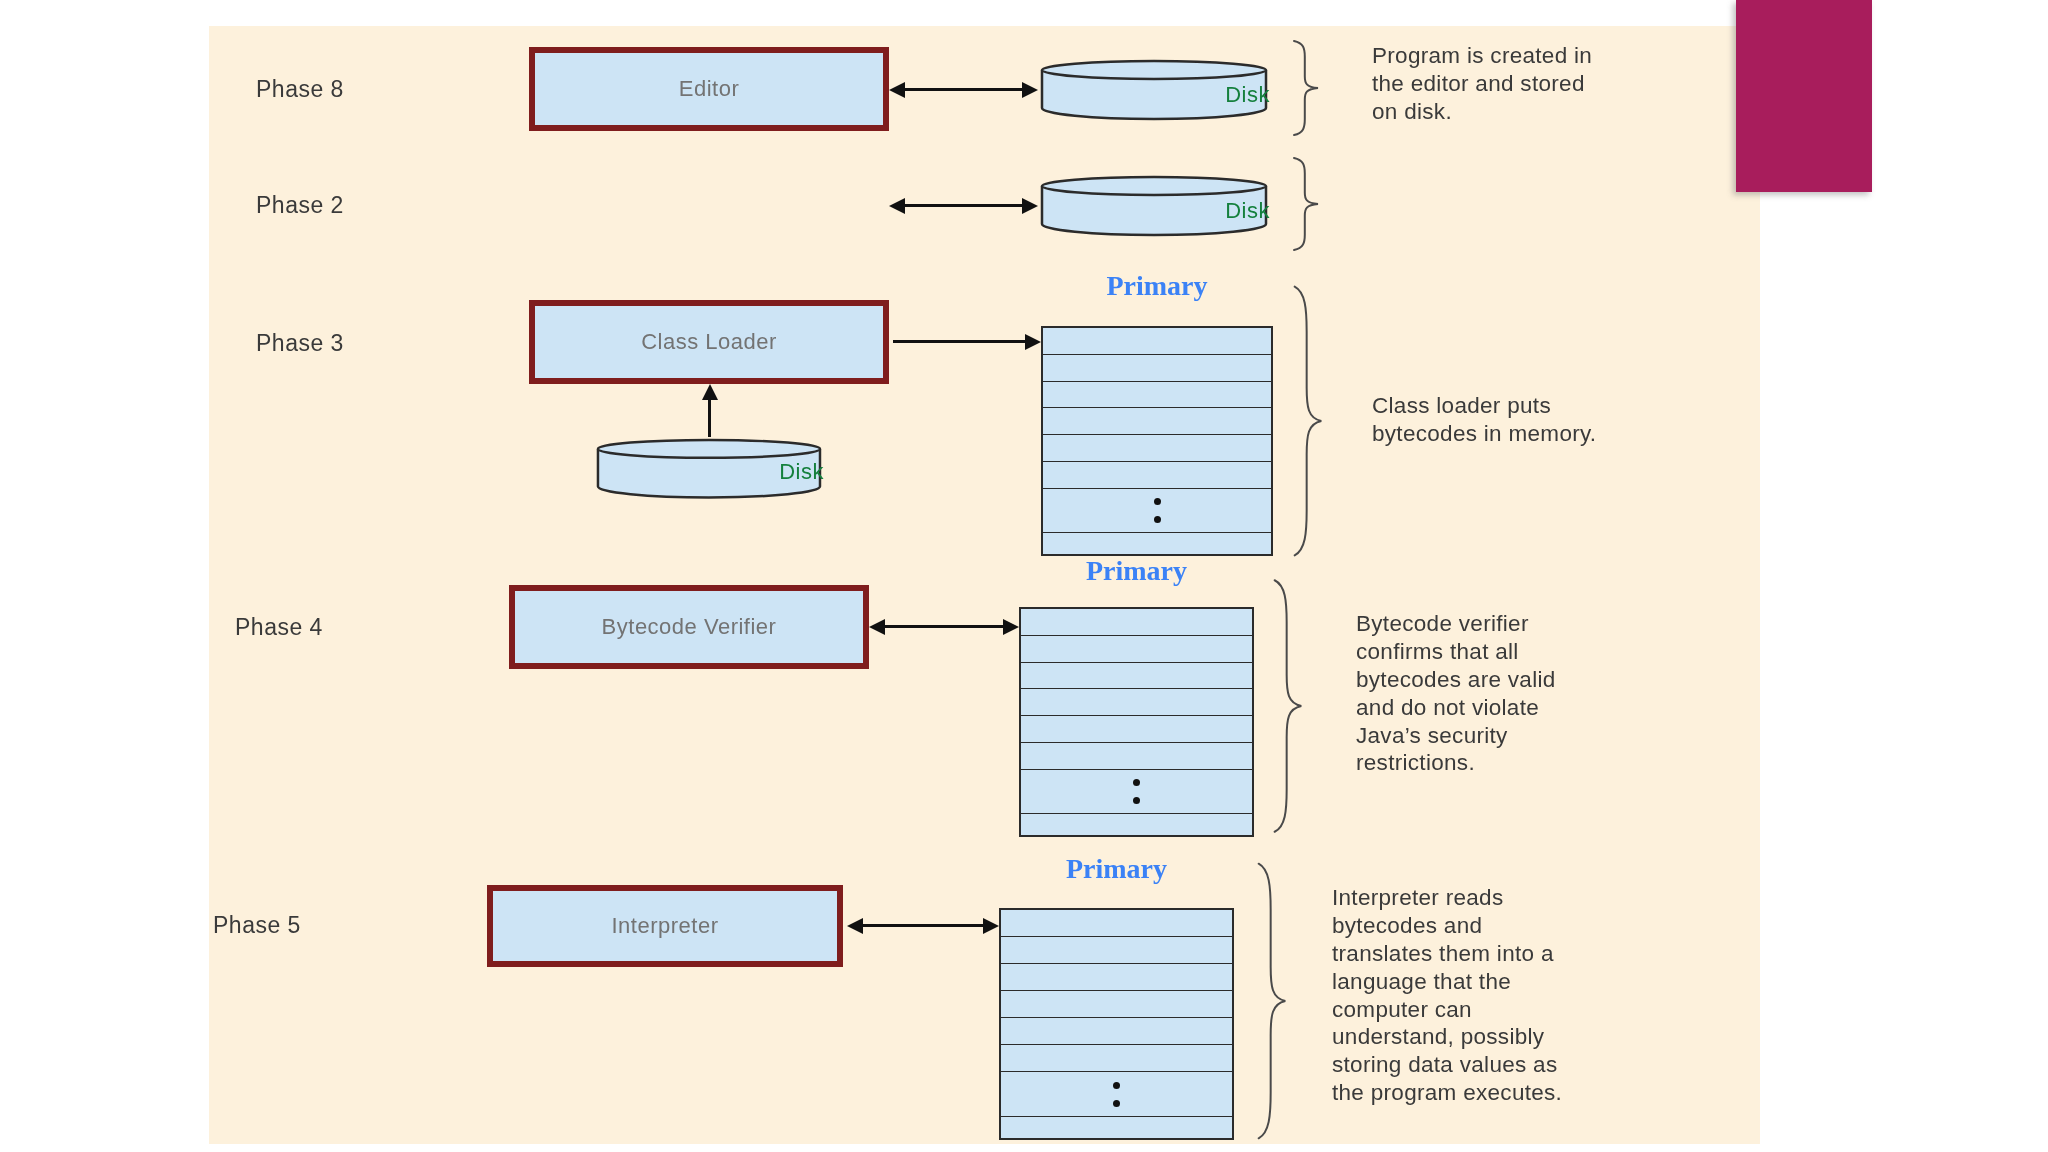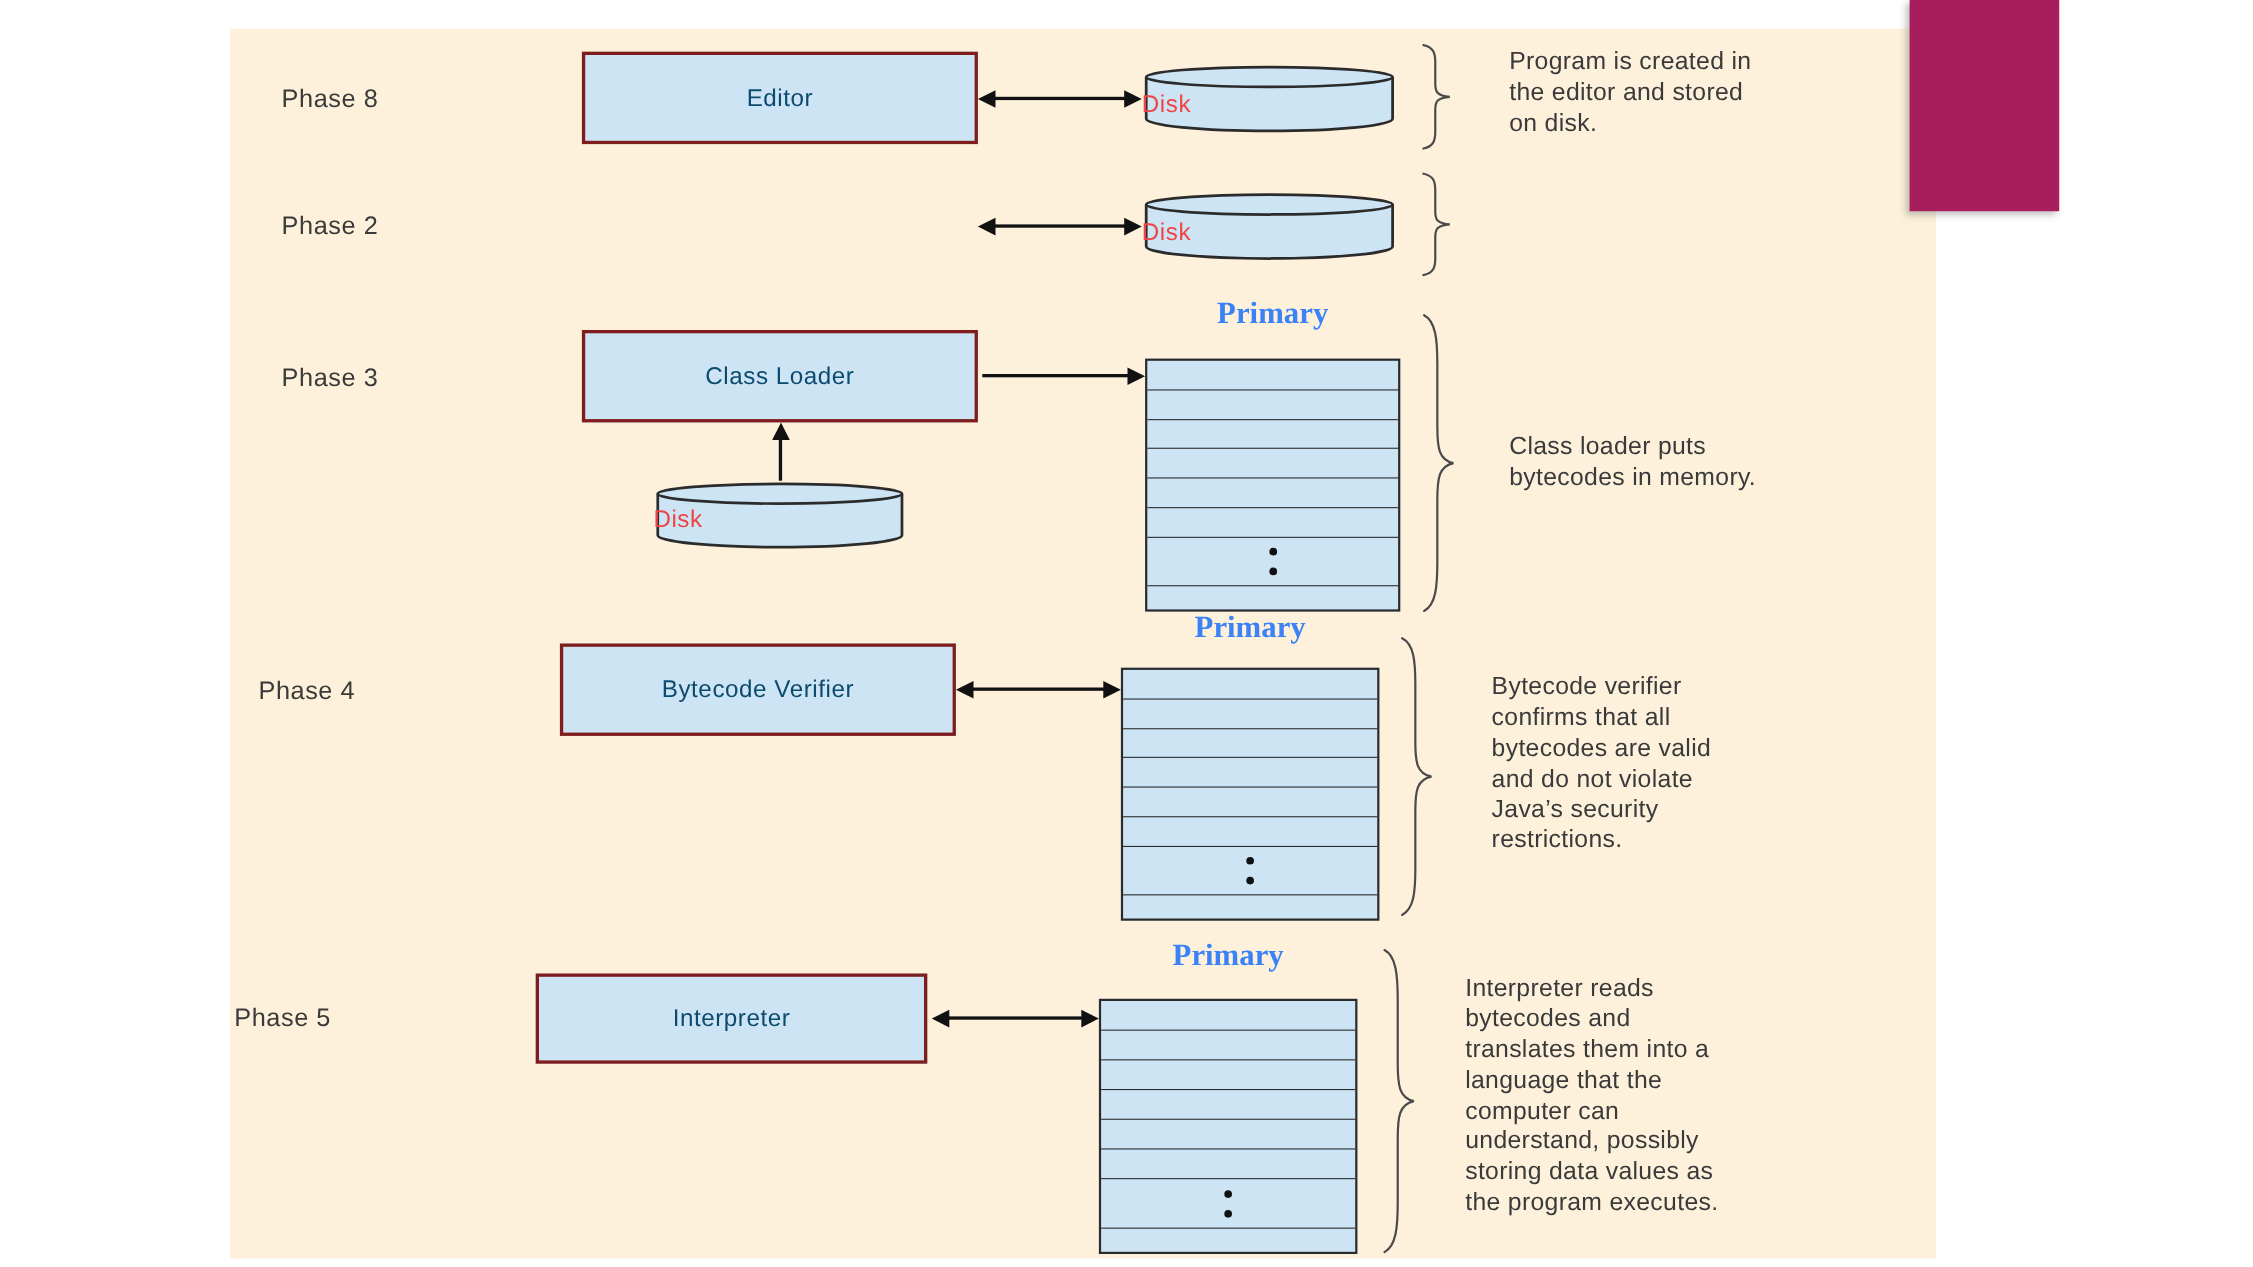--- a/index.html
+++ b/index.html
@@ -12,30 +12,30 @@
     background:#fdf1dc;
   }
   .accent-block{
     position:absolute;left:1736px;top:0;width:136px;height:192px;
     background:#a81d5c;box-shadow:-3px 3px 6px rgba(120,120,120,.45);
   }
   .phase-label{
     position:absolute;font-size:23px;color:#3a3a3a;letter-spacing:.5px;
   }
   .proc-box{
-    position:absolute;background:#cde4f5;border:3px solid #7f1d1d;
+    position:absolute;background:#cde4f5;border:6px solid #7f1d1d;
     display:flex;align-items:center;justify-content:center;
-    font-size:22px;color:#0c4a6e;letter-spacing:.5px;box-sizing:border-box;
+    font-size:22px;color:#737373;letter-spacing:.5px;box-sizing:border-box;
   }
   
   .disk{position:absolute;}
   .disk svg{display:block;}
   .disk-label{
-    position:absolute;left:0;top:36%;width:100%;text-align:left;
-    font-size:22px;color:#ef4444;letter-spacing:.5px;
+    position:absolute;left:0;top:36%;width:100%;text-align:right;
+    font-size:22px;color:#15803d;letter-spacing:.5px;
   }
   
   .memory{
     position:absolute;background:#cde4f5;border:2.5px solid #2b2b2b;
     display:flex;flex-direction:column;box-sizing:border-box;
   }
   .mrow{flex:1;border-bottom:1.5px solid #2b2b2b;}
   .mrow.last{flex:.8;border-bottom:none;}
   .mdots{
     flex:1.7;border-bottom:1.5px solid #2b2b2b;

